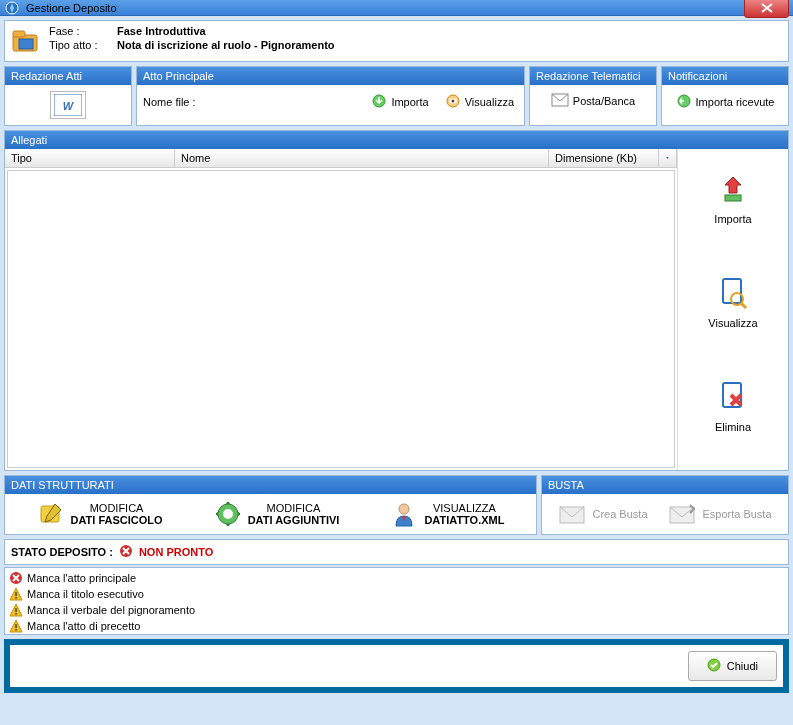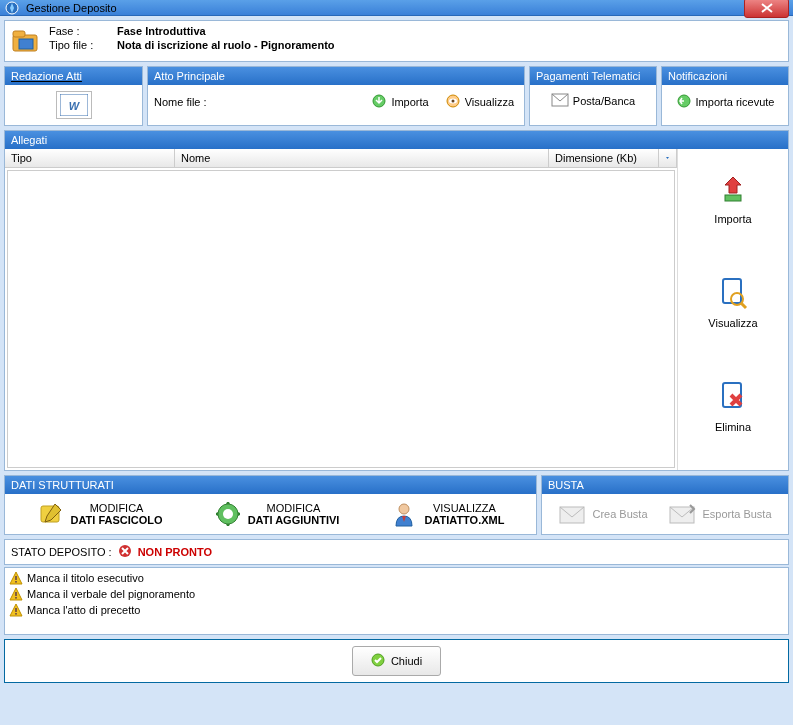--- a/index.html
+++ b/index.html
@@ -17,21 +17,21 @@
 .header-fields { flex: 1; }
 .header-row { display: flex; margin-bottom: 2px; }
 .header-label { width: 68px; }
 .header-value { font-weight: bold; }
 
 .section-row { display: flex; gap: 4px; margin-bottom: 4px; }
 .section { background: #fff; border: 1px solid #9ab8d8; }
 .section-header { background: linear-gradient(#4a90e0, #2870c8); color: #fff; padding: 3px 6px; font-weight: normal; }
 .section-body { padding: 6px; display: flex; align-items: center; gap: 8px; }
 
-.redazione { width: 139px; text-decoration: underline; }
+.redazione { width: 128px; }
 .redazione .section-body { justify-content: center; }
 .word-icon { width: 36px; height: 28px; border: 1px solid #bbb; background: #fff; display: flex; align-items: center; justify-content: center; }
 
 .atto-principale { flex: 1; }
 .atto-body { display: flex; align-items: center; }
 .nome-file-label { margin-right: auto; }
 
 .icon-btn { display: flex; align-items: center; gap: 4px; cursor: pointer; padding: 2px 4px; }
 
 .pagamenti { width: 128px; }
@@ -60,28 +60,28 @@
 .dati-btn-text { text-align: center; }
 .dati-btn-text .l1 { display: block; }
 .dati-btn-text .l2 { display: block; font-weight: bold; }
 
 .busta { width: 248px; }
 .busta-body { display: flex; justify-content: space-around; padding: 6px; }
 .busta-btn { display: flex; align-items: center; gap: 6px; color: #999; }
 .busta-btn-icon { width: 28px; height: 28px; display: flex; align-items: center; justify-content: center; }
 
 .stato-bar { background: #fff; border: 1px solid #9ab8d8; padding: 4px 6px; display: flex; align-items: center; gap: 6px; margin-bottom: 2px; }
-.stato-label { font-weight: normal; }
+.stato-label { font-weight: bold; }
 .stato-value { color: #c00; font-weight: bold; }
 
 .messages { background: #fff; border: 1px solid #9ab8d8; height: 68px; overflow-y: scroll; padding: 2px; margin-bottom: 4px; }
 .msg { display: flex; align-items: center; gap: 4px; padding: 1px 2px; }
 .msg-icon { width: 14px; height: 14px; display: flex; align-items: center; justify-content: center; }
 
-.footer { background: #fff; border: 1px solid #0369a1; padding: 6px; display: flex; justify-content: center; }
+.footer { background: #fff; border: 6px solid #0369a1; padding: 6px; display: flex; justify-content: flex-end; }
 .chiudi-btn { background: linear-gradient(#fff, #e8e8e8); border: 1px solid #aaa; border-radius: 3px; padding: 6px 18px; display: flex; align-items: center; gap: 6px; cursor: pointer; }
 </style>
 </head>
 <body>
 
 <div class="titlebar">
   <span class="titlebar-icon">
     <svg width="16" height="16" viewBox="0 0 16 16">
         <circle cx="8" cy="8" r="6" fill="#2a70c0" stroke="#fff" stroke-width="1"></circle>
         <path d="M8 3 L10 8 L8 13 L6 8 Z" fill="#8cf"></path>
@@ -104,21 +104,21 @@
           <rect x="4" y="6" width="12" height="6" rx="2" fill="#f0b040" stroke="#c08020"></rect>
           <rect x="10" y="14" width="14" height="10" fill="#4080d0" stroke="#2060a0"></rect>
         </svg>
     </div>
     <div class="header-fields">
       <div class="header-row">
         <span class="header-label">Fase :</span>
         <span class="header-value">Fase Introduttiva</span>
       </div>
       <div class="header-row">
-        <span class="header-label">Tipo file :</span>
+        <span class="header-label">Tipo atto :</span>
         <span class="header-value">Nota di iscrizione al ruolo - Pignoramento</span>
       </div>
     </div>
   </div>
 
   <div class="section-row">
     <div class="section redazione">
       <div class="section-header">Redazione Atti</div>
       <div class="section-body">
         <div class="word-icon">
@@ -146,21 +146,21 @@
                 <circle cx="8" cy="8" r="6" fill="#fc8" stroke="#c80"></circle>
                 <ellipse cx="8" cy="8" rx="4" ry="2.5" fill="#fff"></ellipse>
                 <circle cx="8" cy="8" r="1.5" fill="#642"></circle>
               </svg></span>
           <span>Visualizza</span>
         </div>
       </div>
     </div>
 
     <div class="section pagamenti">
-      <div class="section-header">Pagamenti Telematici</div>
+      <div class="section-header">Redazione Telematici</div>
       <div class="section-body">
         <div class="icon-btn" style="margin:0 auto;">
           <span><svg width="18" height="14" viewBox="0 0 18 14">
                 <rect x="1" y="1" width="16" height="12" fill="#fff" stroke="#888"></rect>
                 <path d="M1 1 L9 8 L17 1" fill="none" stroke="#888"></path>
               </svg></span>
           <span>Posta/Banca</span>
         </div>
       </div>
     </div>
@@ -305,20 +305,29 @@
           <circle cx="7" cy="7" r="6" fill="#d03030"></circle>
           <path d="M4 4 L10 10 M10 4 L4 10" stroke="#fff" stroke-width="2"></path>
         </svg></span>
     <span class="stato-value">NON PRONTO</span>
   </div>
 
   <div class="messages">
     <div class="msg">
       <span class="msg-icon">
           <svg width="14" height="14" viewBox="0 0 14 14">
+            <circle cx="7" cy="7" r="6" fill="#d03030"></circle>
+            <path d="M4 4 L10 10 M10 4 L4 10" stroke="#fff" stroke-width="2"></path>
+          </svg>
+        </span>
+      <span>Manca l'atto principale</span>
+    </div>
+    <div class="msg">
+      <span class="msg-icon">
+          <svg width="14" height="14" viewBox="0 0 14 14">
             <path d="M7 1 L13 13 L1 13 Z" fill="#f0c020" stroke="#c09000"></path>
             <rect x="6.2" y="5" width="1.6" height="4" fill="#644"></rect>
             <rect x="6.2" y="10" width="1.6" height="1.6" fill="#644"></rect>
           </svg>
         </span>
       <span>Manca il titolo esecutivo</span>
     </div>
     <div class="msg">
       <span class="msg-icon">
           <svg width="14" height="14" viewBox="0 0 14 14">

